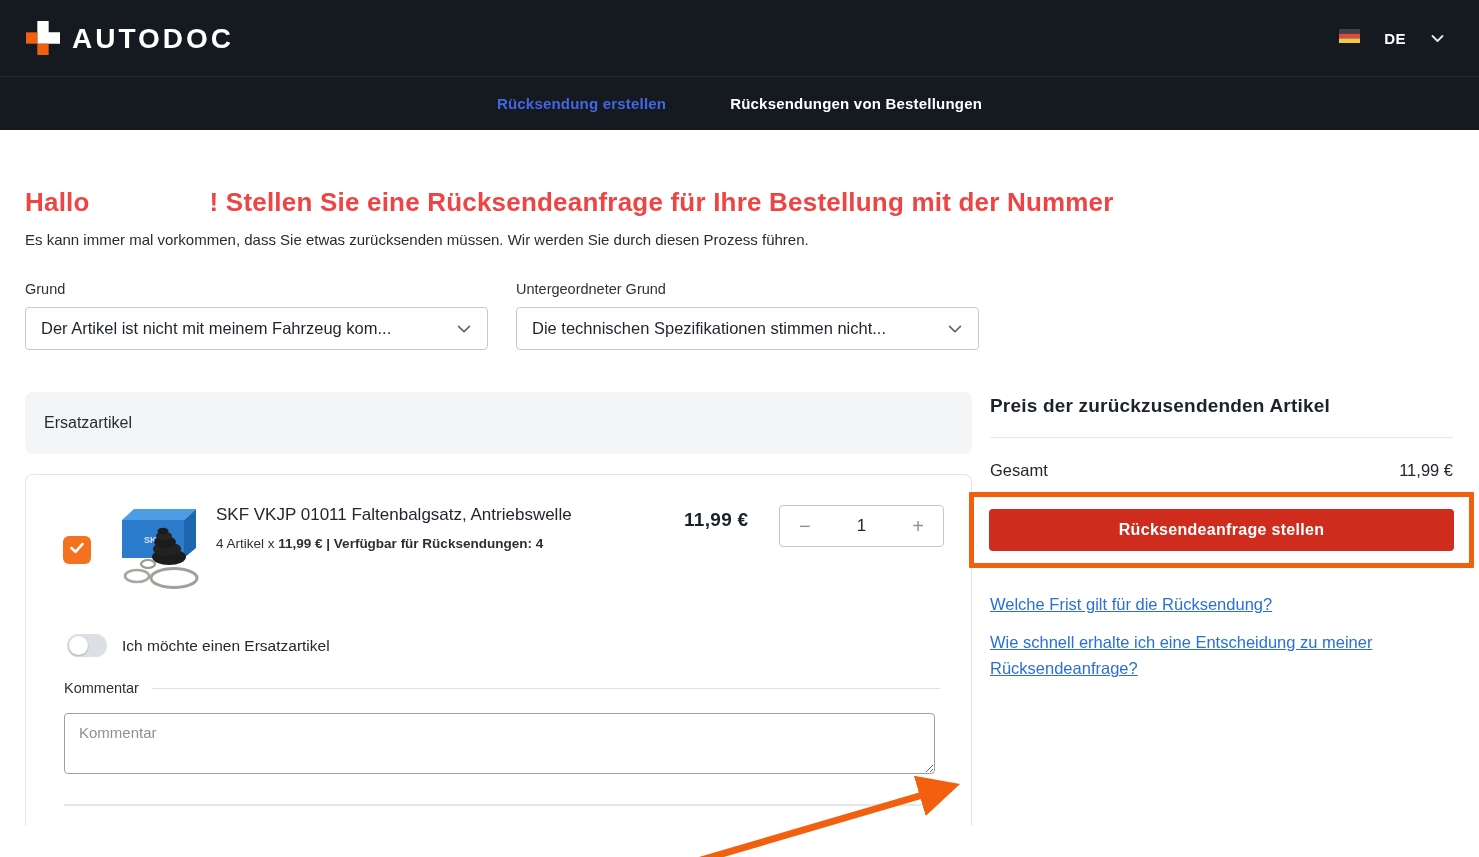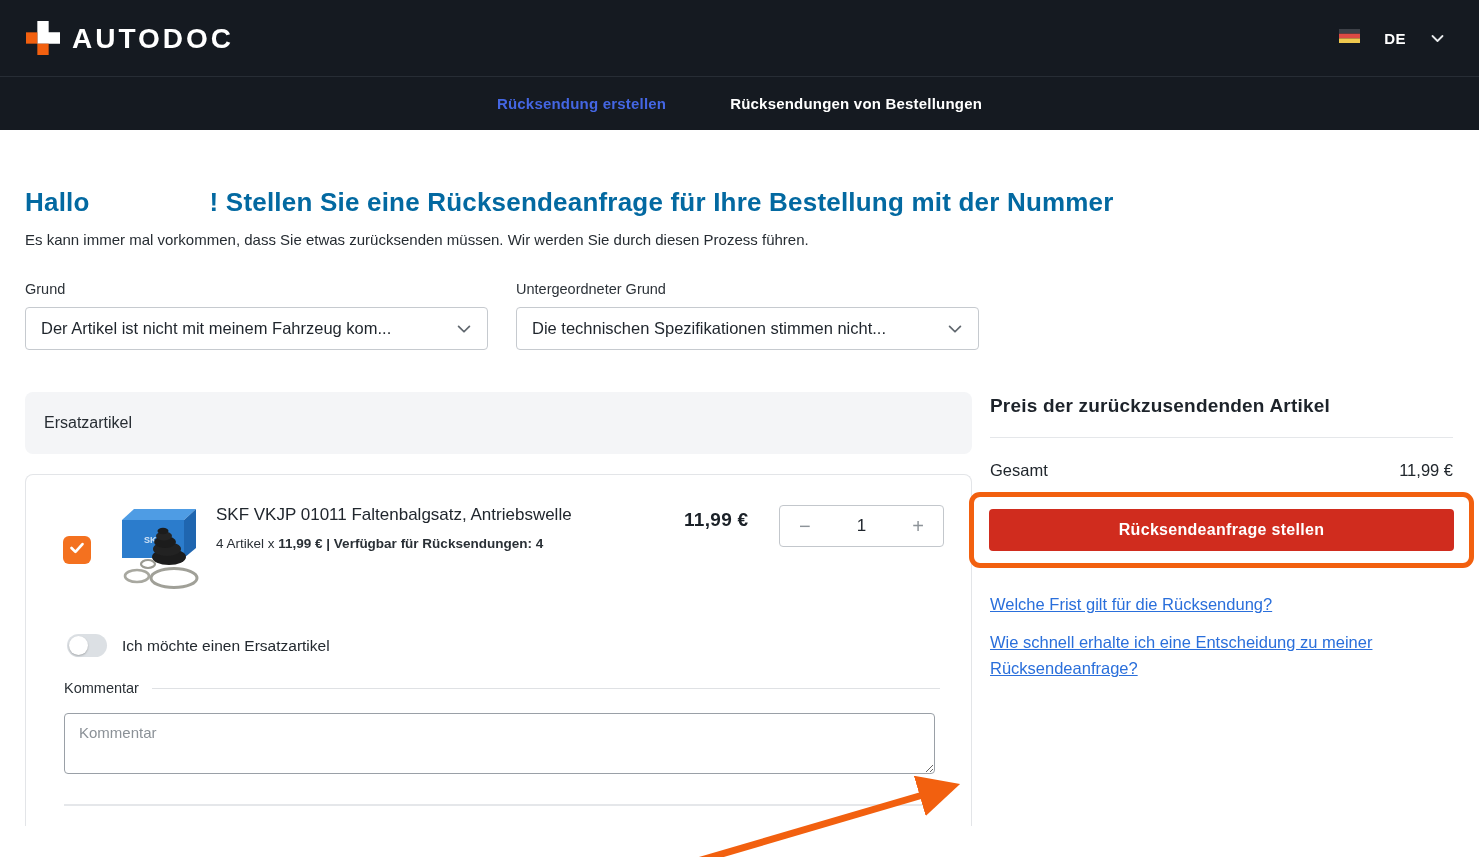--- a/index.html
+++ b/index.html
@@ -15,21 +15,21 @@
   .lang-code { color:#fff; font-size:15px; font-weight:600; letter-spacing:.5px; }
   .chev { display:inline-flex; }
 
   .navbar { height:53px; background:#151a21; display:flex; align-items:center;
     justify-content:center; gap:64px; }
   .nav-tab { font-size:15px; font-weight:700; color:#fff; cursor:pointer; letter-spacing:.2px; }
   .nav-tab.active { color:#4466e3; }
 
   
   .main { position:relative; padding:0 26px 0 25px; }
-  h1 { margin-top:57px; font-size:26px; font-weight:700; color:#0369a1; display:flex; letter-spacing:.2px; }
+  h1 { margin-top:57px; font-size:26px; font-weight:700; color:#ef4444; display:flex; letter-spacing:.2px; }
   .name-gap { display:inline-block; width:120px; }
   .subtitle { margin-top:13px; font-size:15px; color:#262c32; }
 
   .form-row { margin-top:33px; display:flex; gap:28px; }
   .field { width:463px; }
   .field-label { font-size:14.5px; color:#2c3238; margin-bottom:10px; }
   .select { height:43px; border:1px solid #c6cacf; border-radius:4px; background:#fff;
     display:flex; align-items:center; justify-content:space-between; padding:0 15px;
     font-size:16.5px; color:#1f252c; cursor:pointer; }
   .select .chev { color:#5f666d; }
@@ -74,21 +74,21 @@
     border:1px solid #9aa0a7; border-radius:4px; padding:10px 14px; font-size:15px;
     color:#1f252c; font-family:"Liberation Sans", sans-serif; }
   .comment-input::placeholder { color:#8b9197; }
   .card-divider { margin-top:30px; margin-left:1px; width:867px; height:2px; background:#e5e7ea; }
 
   
   .sum-title { margin-top:3px; font-size:19px; font-weight:800; color:#1d232a; letter-spacing:.2px; }
   .sum-divider { margin-top:20px; height:1px; background:#e5e7ea; }
   .total-row { margin-top:23px; display:flex; justify-content:space-between;
     font-size:16.5px; color:#21272d; }
-  .annotation { margin:12px -21px 0 -21px; border:5px solid #f2600f; border-radius:11px;
+  .annotation { margin:12px -21px 0 -21px; border:5px solid #f2600f; border-radius:1px;
     padding:12px 15px; }
   .submit-btn { display:block; width:100%; height:42px; background:#d02c1e; color:#fff;
     border:none; border-radius:4px; font-size:16px; font-weight:700; letter-spacing:.3px;
     font-family:"Liberation Sans", sans-serif; cursor:pointer; }
   .faq { margin-top:23px; }
   .faq a { display:block; color:#2a6fdb; font-size:16.5px; line-height:1.62;
     text-decoration:underline; margin-bottom:11px; cursor:pointer; }
 
   .arrow-overlay { position:absolute; left:598px; top:580px; width:380px; height:130px;
     pointer-events:none; }

